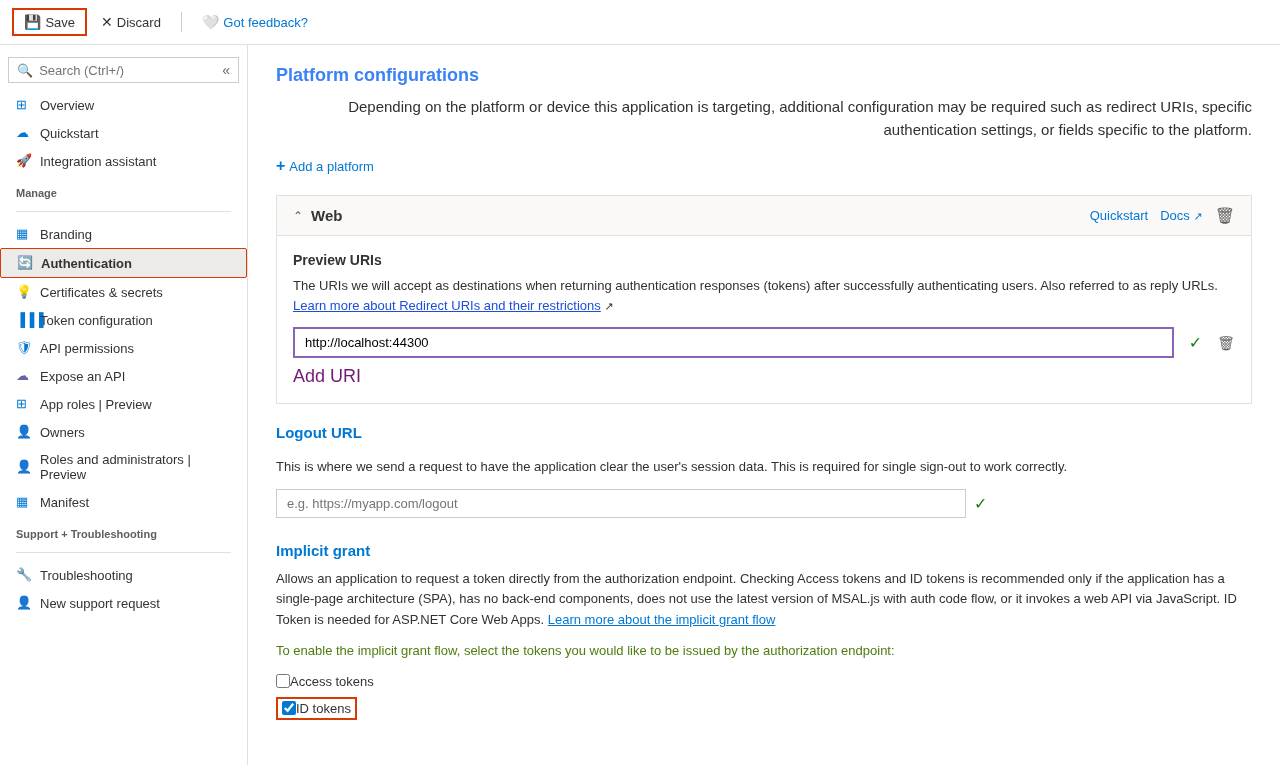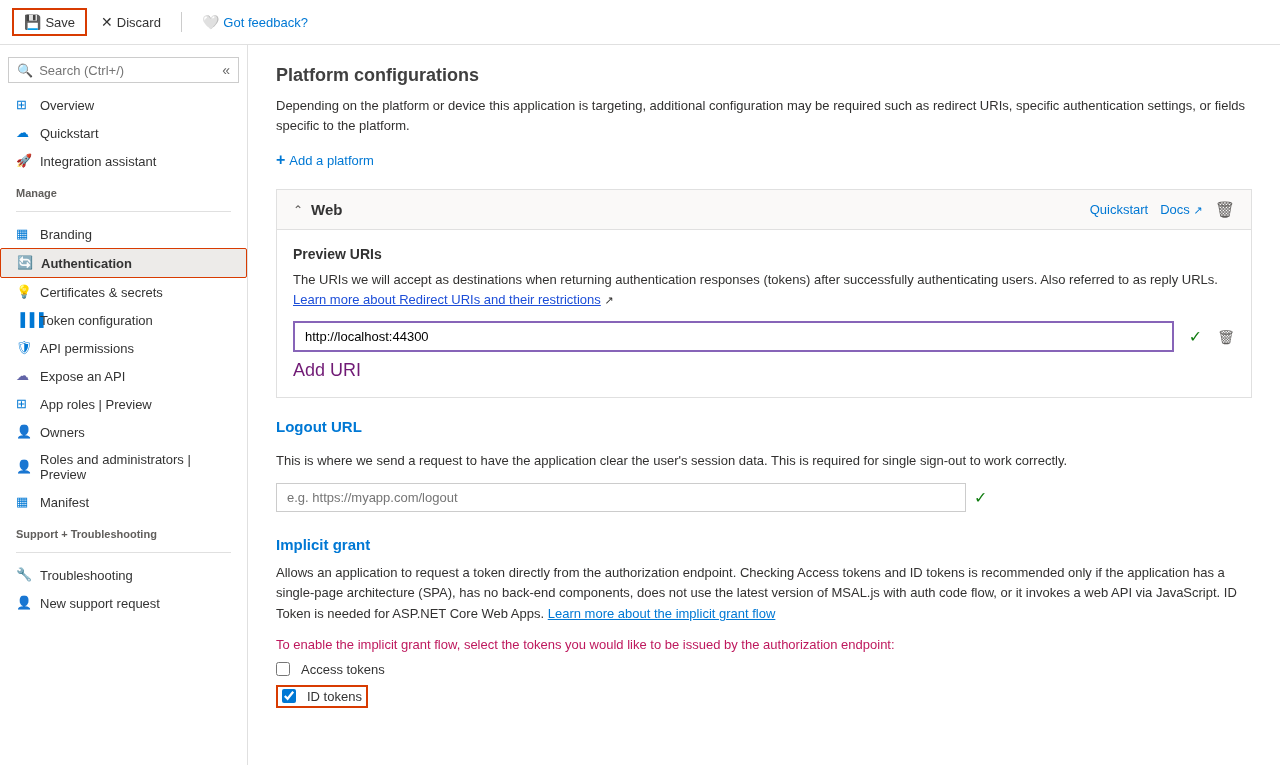--- a/index.html
+++ b/index.html
@@ -55,22 +55,22 @@
     .sidebar-section-header {
       padding: 12px 16px 4px; font-size: 11px; font-weight: 700;
       color: #605e5c; text-transform: none;
     }
 
     
     .content {
       flex: 1; overflow-y: auto; padding: 20px 28px;
     }
 
-    .page-title { font-size: 18px; font-weight: 600; color: #404040; margin-bottom: 10px; }
-    .page-desc { font-size: 13px; color: #323130; line-height: 1.5; margin-bottom: 16px; }
+    .page-title { font-size: 18px; font-weight: 600; color: #3b82f6; margin-bottom: 10px; }
+    .page-desc { font-size: 15px; color: #323130; line-height: 1.5; margin-bottom: 16px; text-align: right; }
 
     .add-platform-btn {
       display: flex; align-items: center; gap: 4px;
       color: #0078d4; background: none; border: none; cursor: pointer; font-size: 13px;
       margin-bottom: 20px;
     }
 
     
     .section-card {
       border: 1px solid #e0e0e0; margin-bottom: 20px;
@@ -107,24 +107,24 @@
     .logout-input-row { display: flex; align-items: center; gap: 4px; }
     .logout-input {
       width: 690px; border: 1px solid #ccc; padding: 6px 10px; font-size: 13px; outline: none; color: #a8a8a8;
     }
     .logout-check { color: #107c10; font-size: 16px; margin-left: 4px; }
 
     
     .implicit-title { font-size: 15px; font-weight: 600; color: #0078d4; margin-bottom: 10px; }
     .implicit-desc { font-size: 13px; color: #323130; line-height: 1.6; margin-bottom: 12px; }
     .implicit-desc a { color: #0078d4; }
-    .implicit-question { font-size: 13px; color: #be185d; margin-bottom: 10px; }
+    .implicit-question { font-size: 13px; color: #4d7c0f; margin-bottom: 16px; }
 
     .checkbox-row {
-      display: flex; align-items: center; gap: 11px; margin-bottom: 8px;
+      display: flex; align-items: center; gap: 0; margin-bottom: 8px;
     }
     .checkbox-row input[type=checkbox] { width: 14px; height: 14px; }
     .checkbox-row.checked-box {
       border: 2px solid #d83b01; padding: 2px 4px; display: inline-flex;
     }
     .checkbox-blue { accent-color: #0078d4; }
 
     
     .icon-overview { color: #0078d4; }
     .icon-quickstart { color: #0078d4; }

